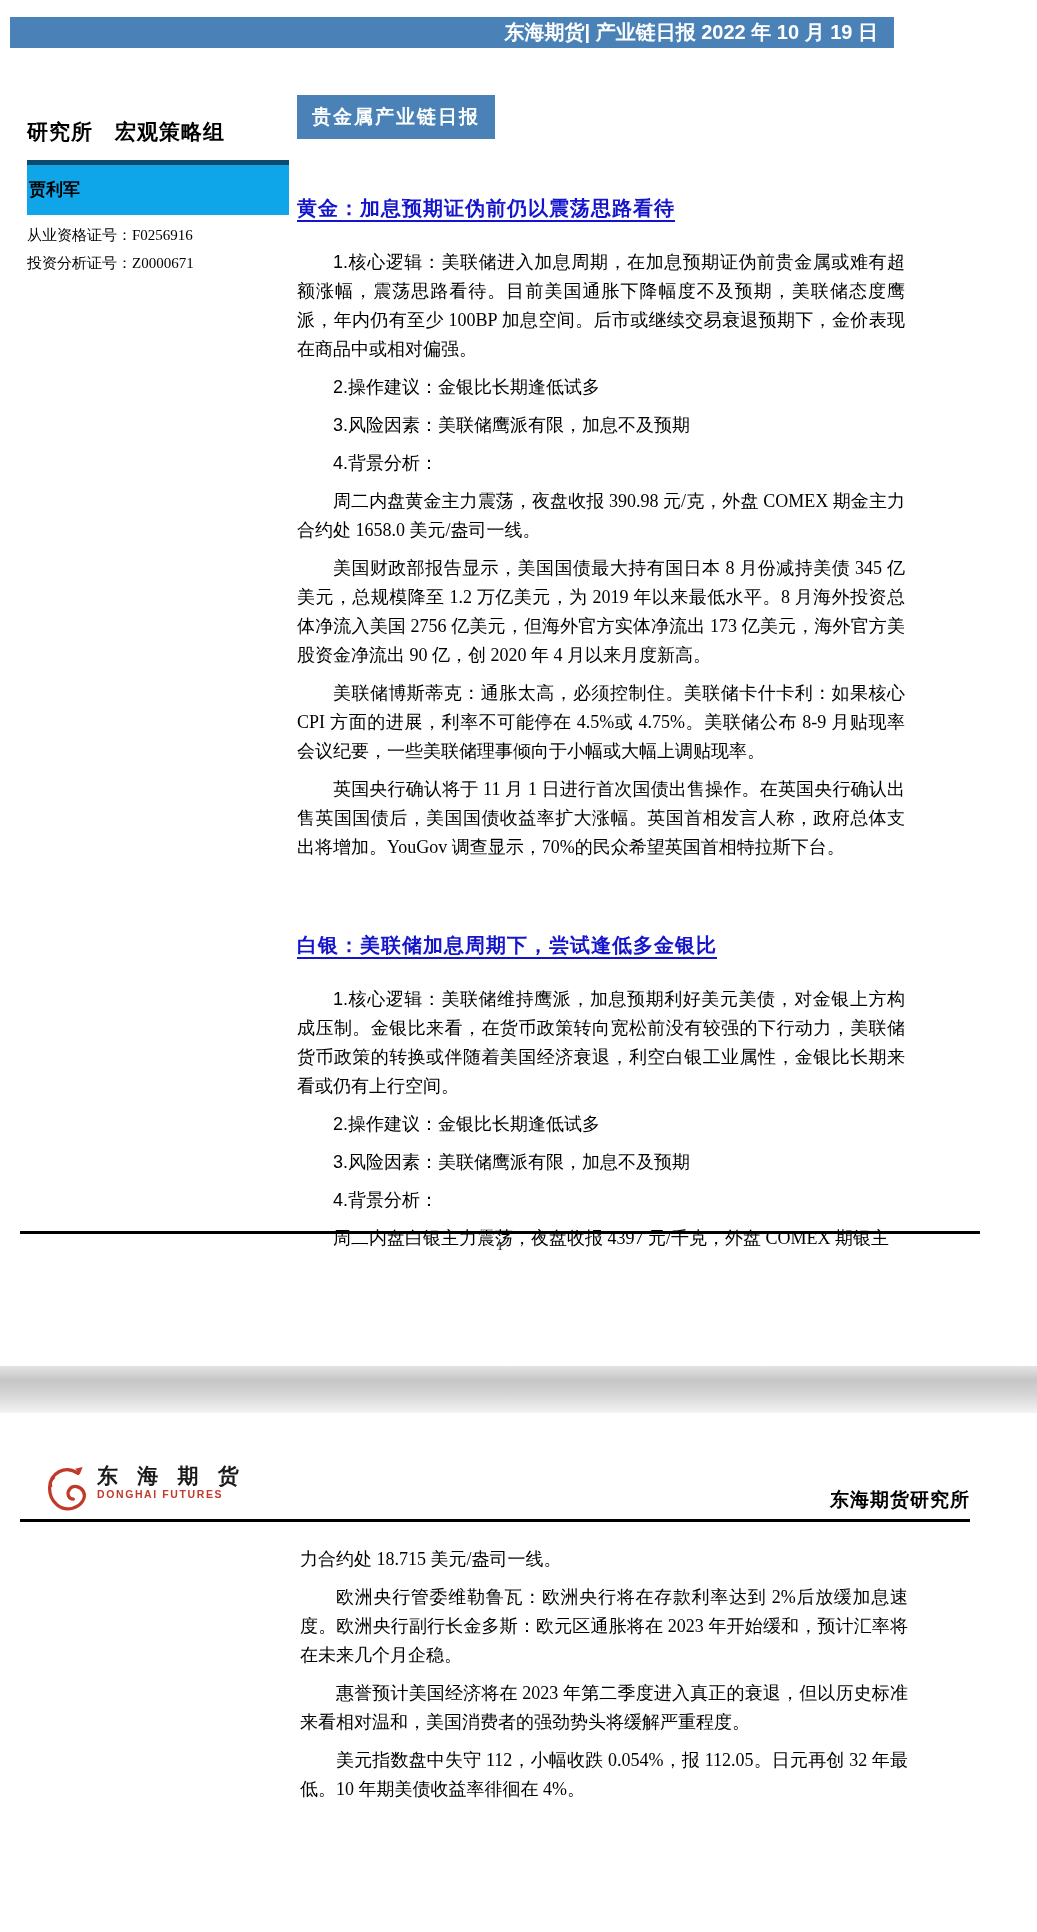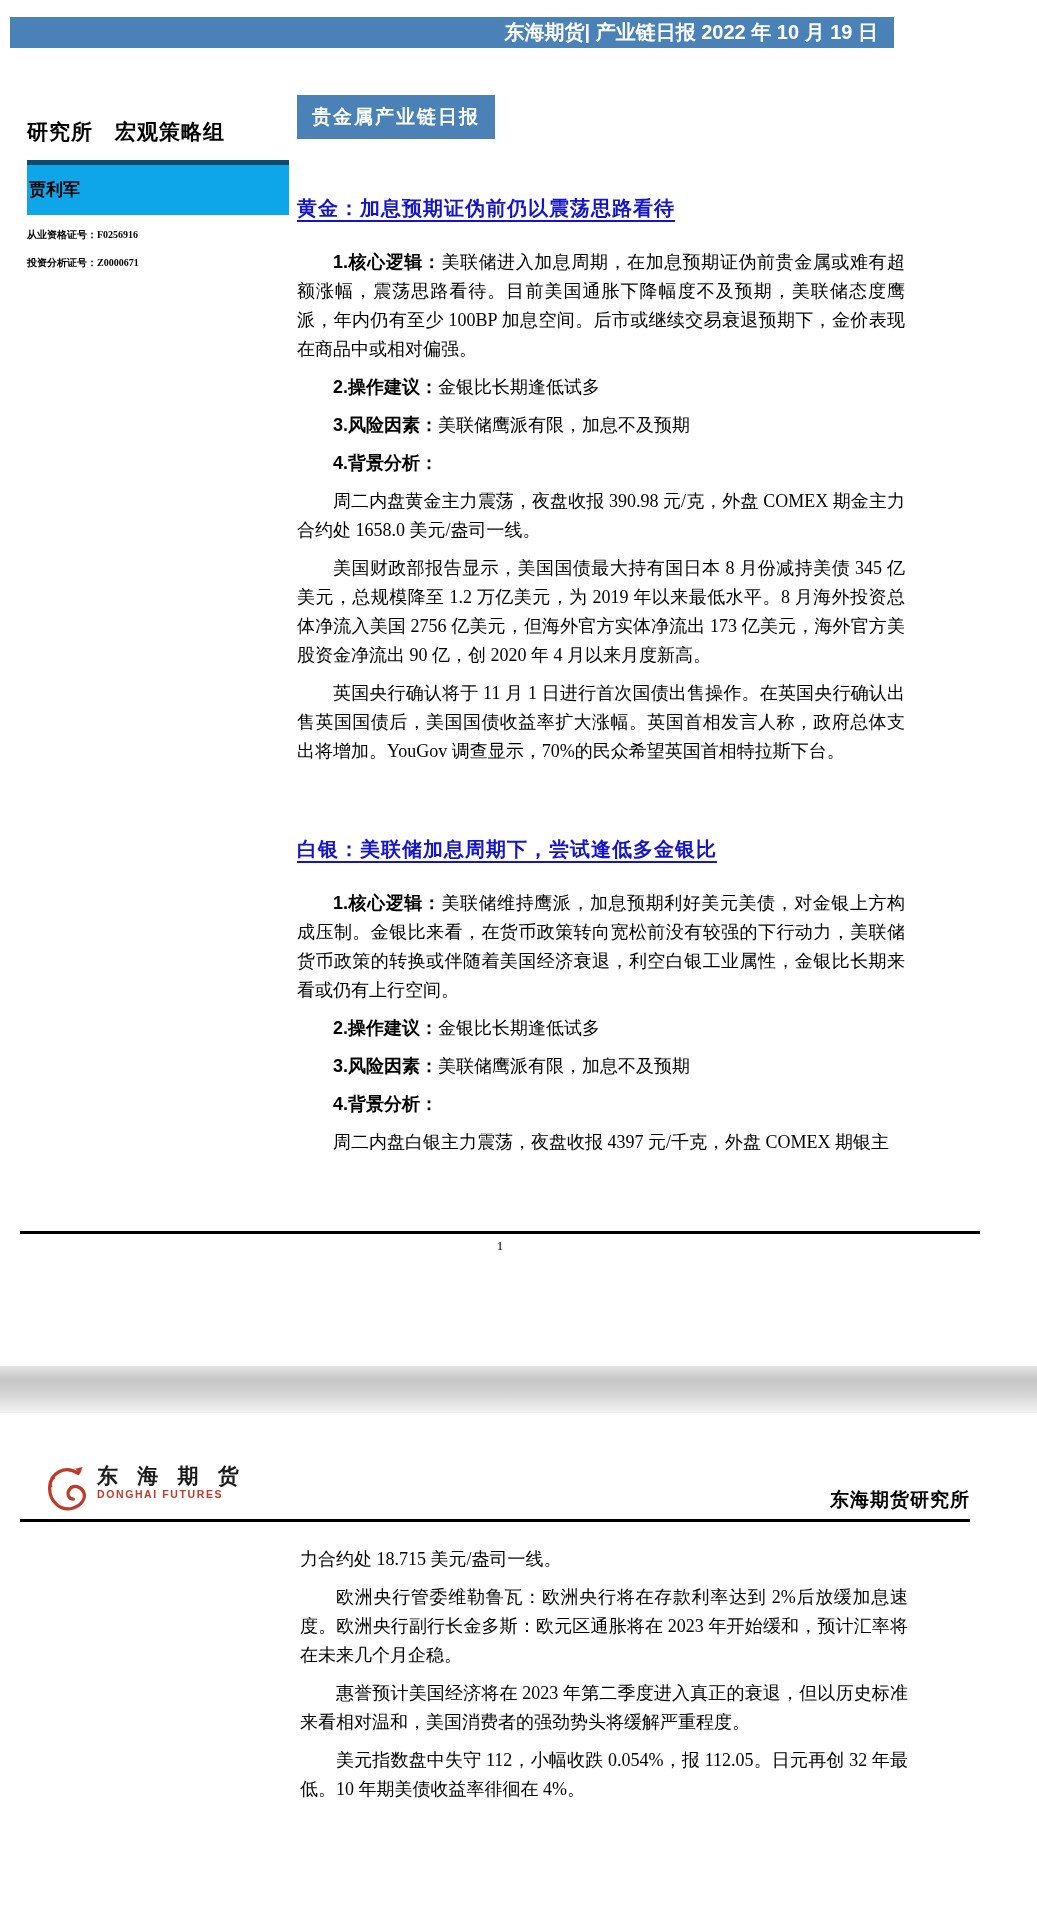--- a/index.html
+++ b/index.html
@@ -25,21 +25,21 @@
   .p1-sidebar { position:absolute; left:27px; top:118px; width:262px; }
   .sb-group {
     font-weight:bold; font-size:21px; letter-spacing:1px;
     margin:0 0 14px 0;
   }
   .sb-analyst-box {
     background:#0ea5e9; border-top:5px solid #0c4a6e;
     padding:13px 8px 14px 2px; margin-bottom:6px;
   }
   .sb-analyst { font-weight:bold; font-size:17px; margin:0; }
-  .sb-cred { font-size:10px; line-height:28px; margin:0;font-weight:bold; }
+  .sb-cred { font-size:15px; line-height:28px; margin:0; }
 
   .p1-main { position:absolute; left:297px; top:95px; width:608px; }
   .badge {
     display:inline-block; background:#4a82b8; color:#fff;
     font-family:"Liberation Sans","DejaVu Sans",sans-serif;
     font-weight:bold; font-size:19px;
     padding:9px 15px; letter-spacing:2px;
   }
   .section-heading {
     font-family:"Liberation Sans","DejaVu Sans",sans-serif;
@@ -47,21 +47,21 @@
     text-decoration:underline; text-decoration-thickness:2px; text-underline-offset:5px;
     margin:56px 0 26px 0; letter-spacing:1px;
   }
   .section-heading.second { margin-top:70px; }
   .point, .para {
     font-size:18px; line-height:29px; margin:9px 0;
     text-align:justify; text-indent:2em;
   }
   .pt-label {
     font-family:"Liberation Sans","DejaVu Sans",sans-serif;
-    font-weight:bold;
+    font-weight:normal;
   }
   .p1-footer-line { position:absolute; left:20px; top:1231px; width:960px; height:3px; background:#000; }
   .p1-page-num {
     position:absolute; left:20px; top:1238px; width:960px;
     text-align:center; font-size:13px;
   }
 
   
   .page-band {
     position:absolute; left:0; top:1366px; width:1037px; height:47px;
@@ -112,20 +112,21 @@
   
   <h2 class="section-heading">黄金：加息预期证伪前仍以震荡思路看待</h2>
 
   <p class="point"><span class="pt-label">1.核心逻辑：</span><span>美联储进入加息周期，在加息预期证伪前贵金属或难有超额涨幅，震荡思路看待。目前美国通胀下降幅度不及预期，美联储态度鹰派，年内仍有至少 100BP 加息空间。后市或继续交易衰退预期下，金价表现在商品中或相对偏强。</span></p>
   <p class="point"><span class="pt-label">2.操作建议：</span><span>金银比长期逢低试多</span></p>
   <p class="point"><span class="pt-label">3.风险因素：</span><span>美联储鹰派有限，加息不及预期</span></p>
   <p class="point"><span class="pt-label">4.背景分析：</span><span></span></p>
 
   <p class="para">周二内盘黄金主力震荡，夜盘收报 390.98 元/克，外盘 COMEX 期金主力合约处 1658.0 美元/盎司一线。</p>
   <p class="para">美国财政部报告显示，美国国债最大持有国日本 8 月份减持美债 345 亿美元，总规模降至 1.2 万亿美元，为 2019 年以来最低水平。8 月海外投资总体净流入美国 2756 亿美元，但海外官方实体净流出 173 亿美元，海外官方美股资金净流出 90 亿，创 2020 年 4 月以来月度新高。</p>
+  <p class="para">美联储博斯蒂克：通胀太高，必须控制住。美联储卡什卡利：如果核心 CPI 方面的进展，利率不可能停在 4.5%或 4.75%。美联储公布 8-9 月贴现率会议纪要，一些美联储理事倾向于小幅或大幅上调贴现率。</p>
   <p class="para">英国央行确认将于 11 月 1 日进行首次国债出售操作。在英国央行确认出售英国国债后，美国国债收益率扩大涨幅。英国首相发言人称，政府总体支出将增加。YouGov 调查显示，70%的民众希望英国首相特拉斯下台。</p>
 
   
   <h2 class="section-heading second">白银：美联储加息周期下，尝试逢低多金银比</h2>
 
   <p class="point"><span class="pt-label">1.核心逻辑：</span><span>美联储维持鹰派，加息预期利好美元美债，对金银上方构成压制。金银比来看，在货币政策转向宽松前没有较强的下行动力，美联储货币政策的转换或伴随着美国经济衰退，利空白银工业属性，金银比长期来看或仍有上行空间。</span></p>
   <p class="point"><span class="pt-label">2.操作建议：</span><span>金银比长期逢低试多</span></p>
   <p class="point"><span class="pt-label">3.风险因素：</span><span>美联储鹰派有限，加息不及预期</span></p>
   <p class="point"><span class="pt-label">4.背景分析：</span><span></span></p>
 

